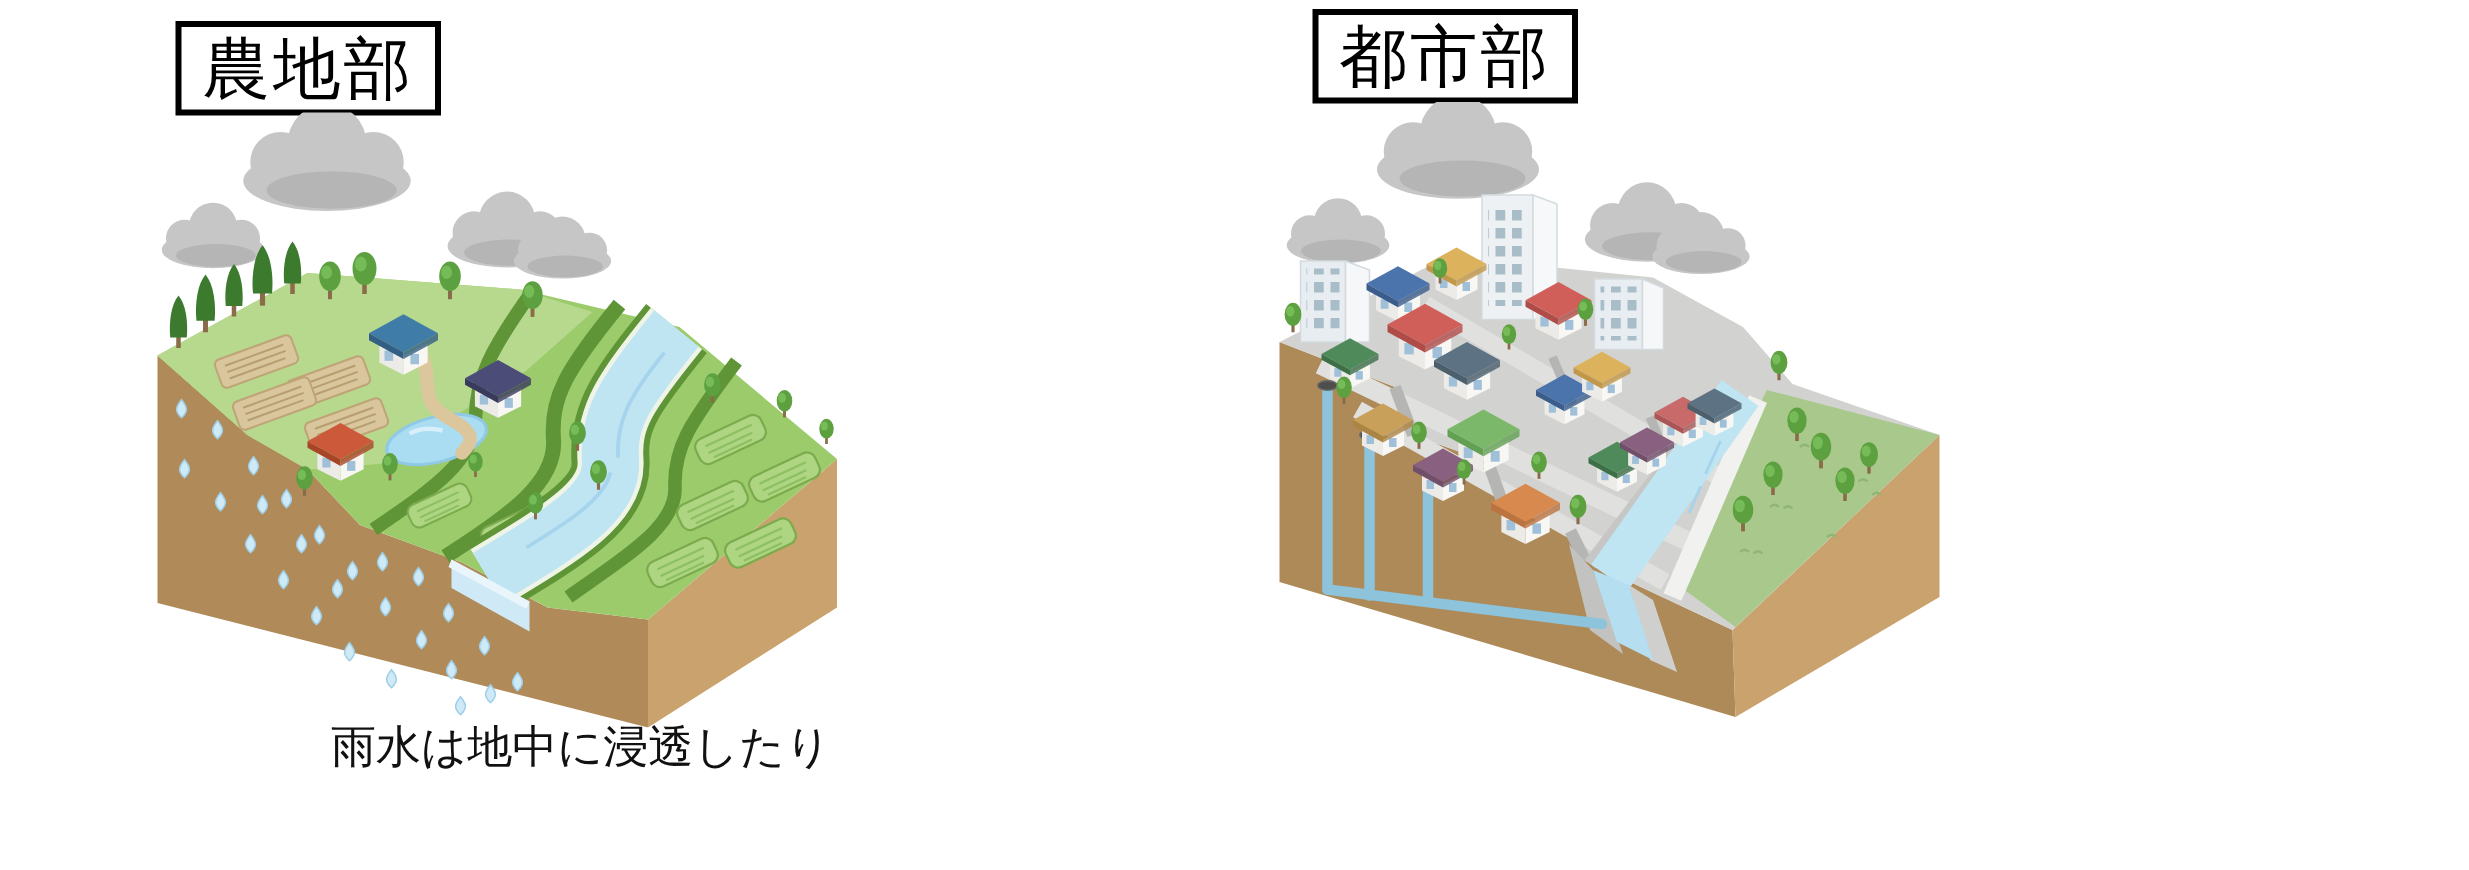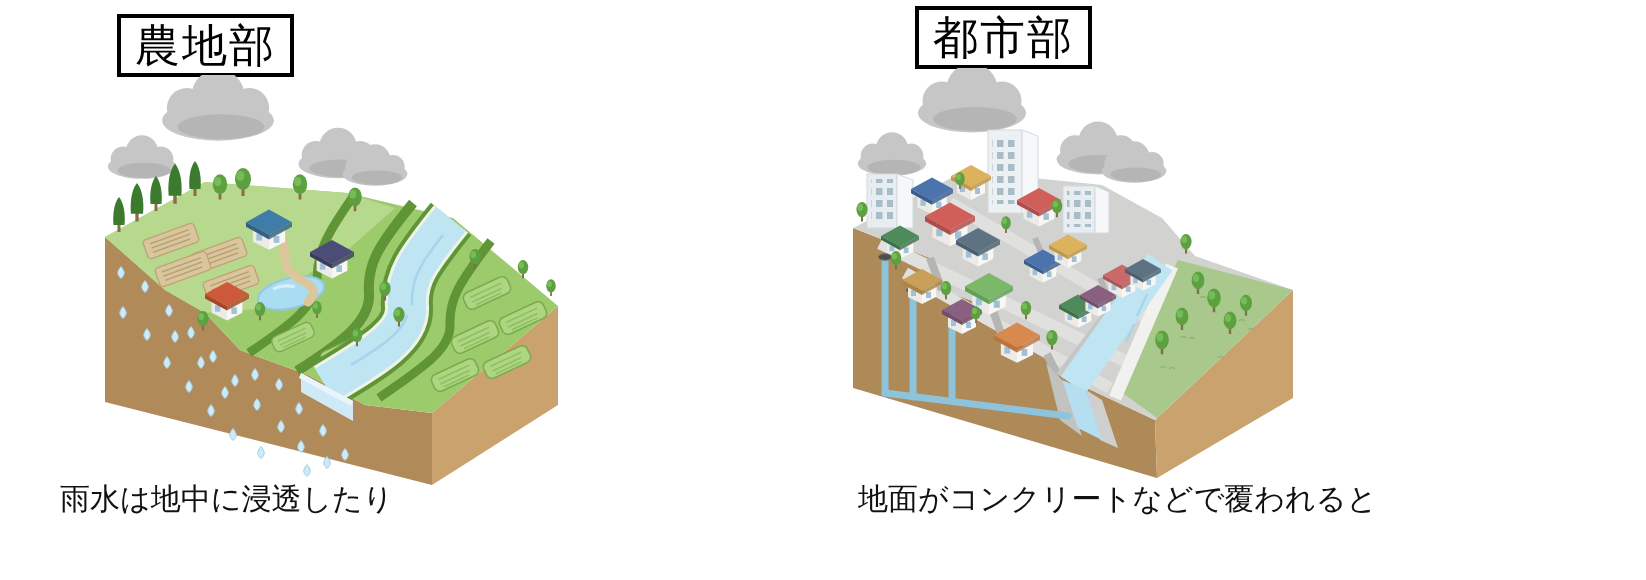--- a/index.html
+++ b/index.html
@@ -1,20 +1,20 @@
 <!DOCTYPE html>
 <html><head>
 <meta charset="utf-8">
 <style>
   html,body{margin:0;padding:0;background:#fff;}
   .canvas{position:relative;width:1646px;height:580px;background:#ffffff;overflow:hidden;
           font-family:"Liberation Sans","DejaVu Sans",sans-serif;}
   .label-box{position:absolute;border:4px solid #000;background:#fff;color:#000;
              font-size:45px;line-height:1.18;padding:1px 14px;letter-spacing:2px;white-space:nowrap;}
-  .caption{position:absolute;width:655px;text-align:left;font-size:30px;line-height:37px;color:#111;}
+  .caption{position:absolute;width:655px;text-align:center;font-size:30px;line-height:37px;color:#111;}
   .scene{position:absolute;}
   svg{display:block;}
 </style>
 </head>
 <body>
 
 <div class="canvas">
 
   <div>
     <div class="label-box" style="left:117px;top:14px;">農地部</div>
@@ -183,21 +183,21 @@
           <use href="#drop" transform="translate(170,318)"></use>
       </g>
     </svg>
 
     <div class="caption" style="left:60px;top:480px;">
       <div>雨水は地中に浸透したり</div>
     </div>
   </div>
 
   <div>
-    <div class="label-box" style="left:875px;top:6px;margin-left:40px;">都市部</div>
+    <div class="label-box" style="left:875px;top:6px;">都市部</div>
 
     <svg class="scene" style="left:810px;top:68px;" width="660" height="420" viewBox="0 0 660 420">
 
       <g>
         <use href="#cloud" transform="translate(162,30) scale(1.5)"></use>
         <use href="#cloud" transform="translate(82,86) scale(0.95)"></use>
         <use href="#cloud" transform="translate(288,80) scale(1.15)"></use>
         <use href="#cloud" transform="translate(324,94) scale(0.9)"></use>
       </g>
       <g class="rain">
@@ -312,17 +312,16 @@
         <use href="#tree" transform="translate(196,162) scale(0.6)"></use>
         <use href="#tree" transform="translate(86,198) scale(0.65)"></use>
         <use href="#tree" transform="translate(136,228) scale(0.65)"></use>
         <use href="#tree" transform="translate(216,248) scale(0.65)"></use>
         <use href="#tree" transform="translate(242,278) scale(0.7)"></use>
         <use href="#tree" transform="translate(166,252) scale(0.6)"></use>
       </g>
     </svg>
 
     <div class="caption" style="left:858px;top:480px;">
-      <div>地面がコンクリートなどで覆われると</div>
     </div>
   </div>
 
 </div>
 
 </body></html>

